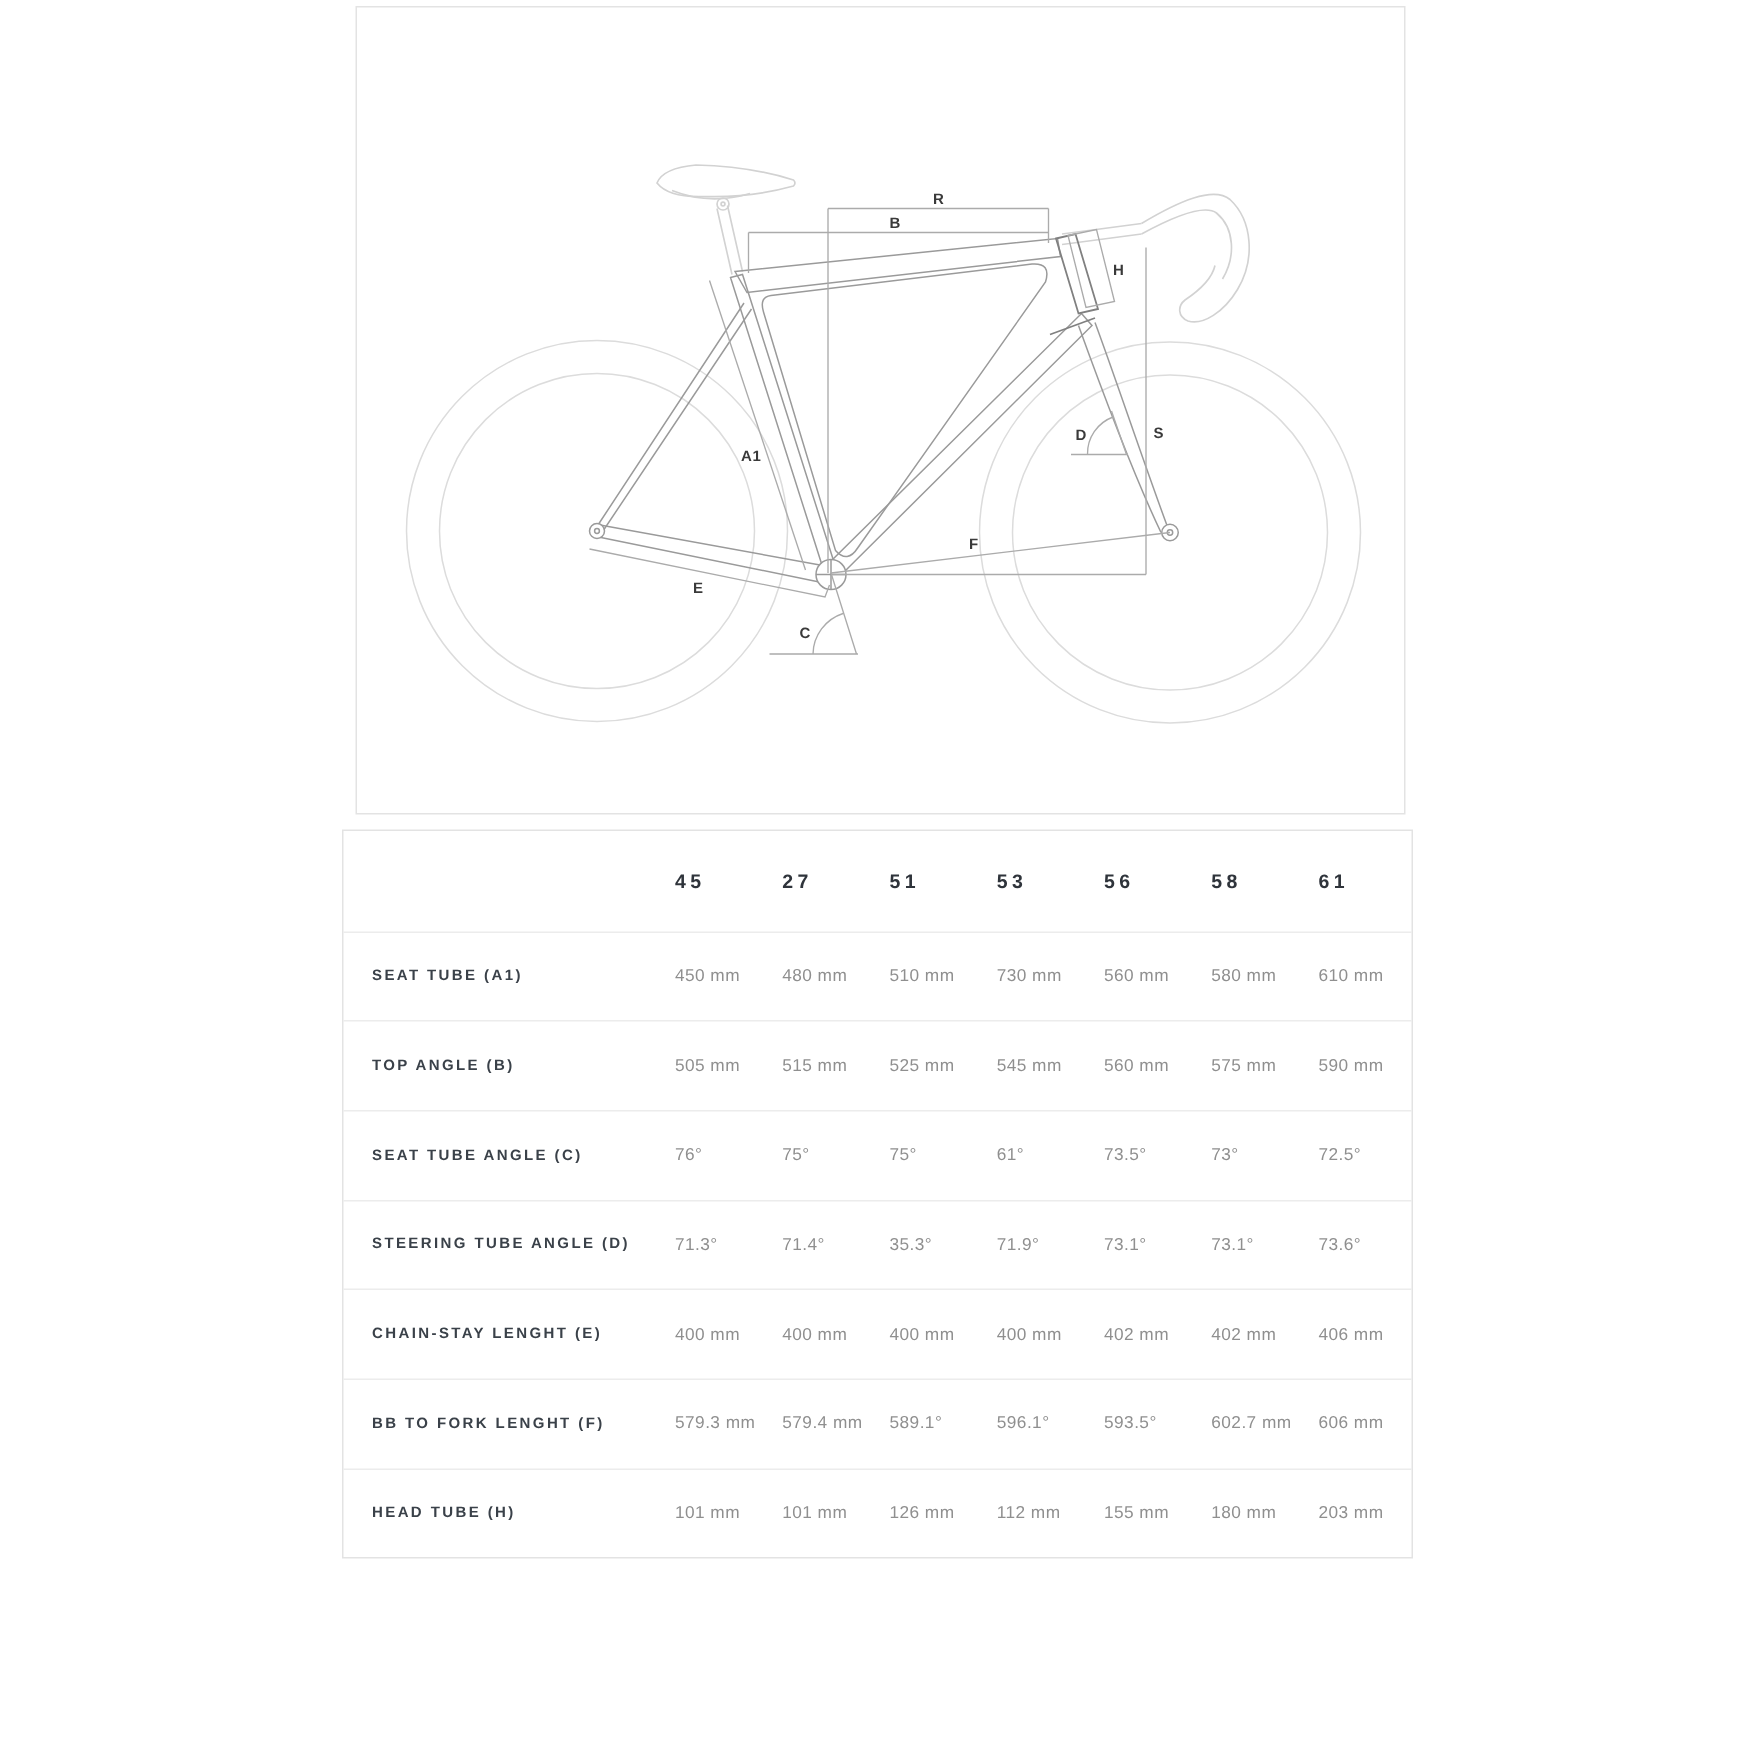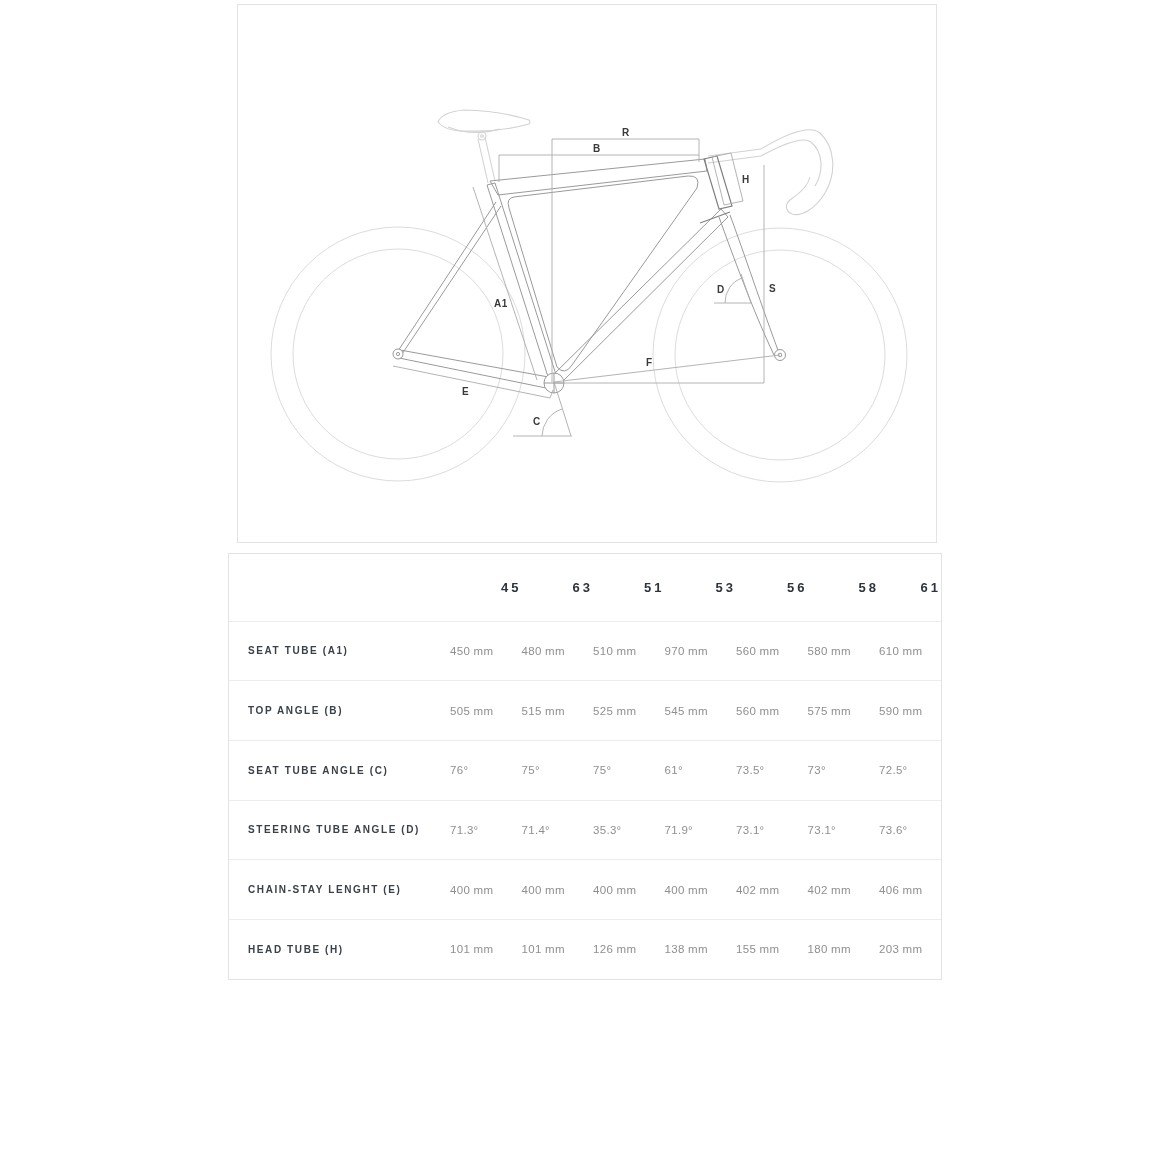--- a/index.html
+++ b/index.html
@@ -23,21 +23,21 @@
     position:absolute;left:228px;top:553px;width:714px;
     border:1px solid #e3e3e3;background:#ffffff;box-sizing:border-box;
   }
   .geo-row{
     display:grid;
     grid-template-columns:221px 71.5px 71.5px 71.5px 71.5px 71.5px 71.5px 1fr;
     align-items:center;
     height:58.7px;
     border-top:1px solid #ececec;
   }
-  .geo-row.header{height:66.5px;border-top:none;text-align:right;}
+  .geo-row.header{height:66.5px;border-top:none;}
   .cell-label{
     padding-left:19px;
     font-size:10px;font-weight:bold;letter-spacing:1.6px;
     color:#3a4149;white-space:nowrap;
   }
   .cell-size{
     font-size:13px;font-weight:bold;letter-spacing:3px;
     color:#2f343b;white-space:nowrap;
   }
   .cell-value{
@@ -117,34 +117,34 @@
       <text class="dim-label" x="224" y="390">E</text>
       <text class="dim-label" x="295" y="420">C</text>
     </g>
   </svg>
 </div>
 
 <div class="geo-table">
   <div class="geo-row header">
     <div class="cell-label"></div>
     <div class="cell-size">45</div>
-    <div class="cell-size">63</div>
+    <div class="cell-size">27</div>
     <div class="cell-size">51</div>
     <div class="cell-size">53</div>
     <div class="cell-size">56</div>
     <div class="cell-size">58</div>
     <div class="cell-size">61</div>
   </div>
   <div id="rows-container">
       <div class="geo-row">
         <div class="cell-label">SEAT TUBE (A1)</div>
         <div class="cell-value">450 mm</div>
         <div class="cell-value">480 mm</div>
         <div class="cell-value">510 mm</div>
-        <div class="cell-value">970 mm</div>
+        <div class="cell-value">730 mm</div>
         <div class="cell-value">560 mm</div>
         <div class="cell-value">580 mm</div>
         <div class="cell-value">610 mm</div>
       </div>
       <div class="geo-row">
         <div class="cell-label">TOP ANGLE (B)</div>
         <div class="cell-value">505 mm</div>
         <div class="cell-value">515 mm</div>
         <div class="cell-value">525 mm</div>
         <div class="cell-value">545 mm</div>
@@ -176,23 +176,33 @@
         <div class="cell-label">CHAIN-STAY LENGHT (E)</div>
         <div class="cell-value">400 mm</div>
         <div class="cell-value">400 mm</div>
         <div class="cell-value">400 mm</div>
         <div class="cell-value">400 mm</div>
         <div class="cell-value">402 mm</div>
         <div class="cell-value">402 mm</div>
         <div class="cell-value">406 mm</div>
       </div>
       <div class="geo-row">
+        <div class="cell-label">BB TO FORK LENGHT (F)</div>
+        <div class="cell-value">579.3 mm</div>
+        <div class="cell-value">579.4 mm</div>
+        <div class="cell-value">589.1°</div>
+        <div class="cell-value">596.1°</div>
+        <div class="cell-value">593.5°</div>
+        <div class="cell-value">602.7 mm</div>
+        <div class="cell-value">606 mm</div>
+      </div>
+      <div class="geo-row">
         <div class="cell-label">HEAD TUBE (H)</div>
         <div class="cell-value">101 mm</div>
         <div class="cell-value">101 mm</div>
         <div class="cell-value">126 mm</div>
-        <div class="cell-value">138 mm</div>
+        <div class="cell-value">112 mm</div>
         <div class="cell-value">155 mm</div>
         <div class="cell-value">180 mm</div>
         <div class="cell-value">203 mm</div>
       </div>
     </div>
 </div>
 
 </body></html>

